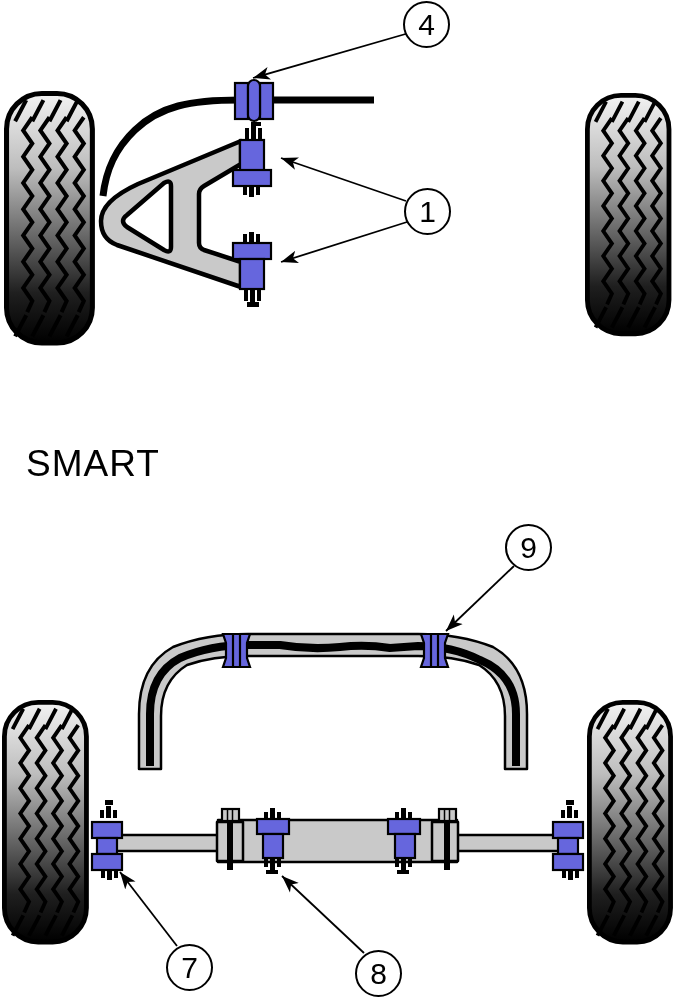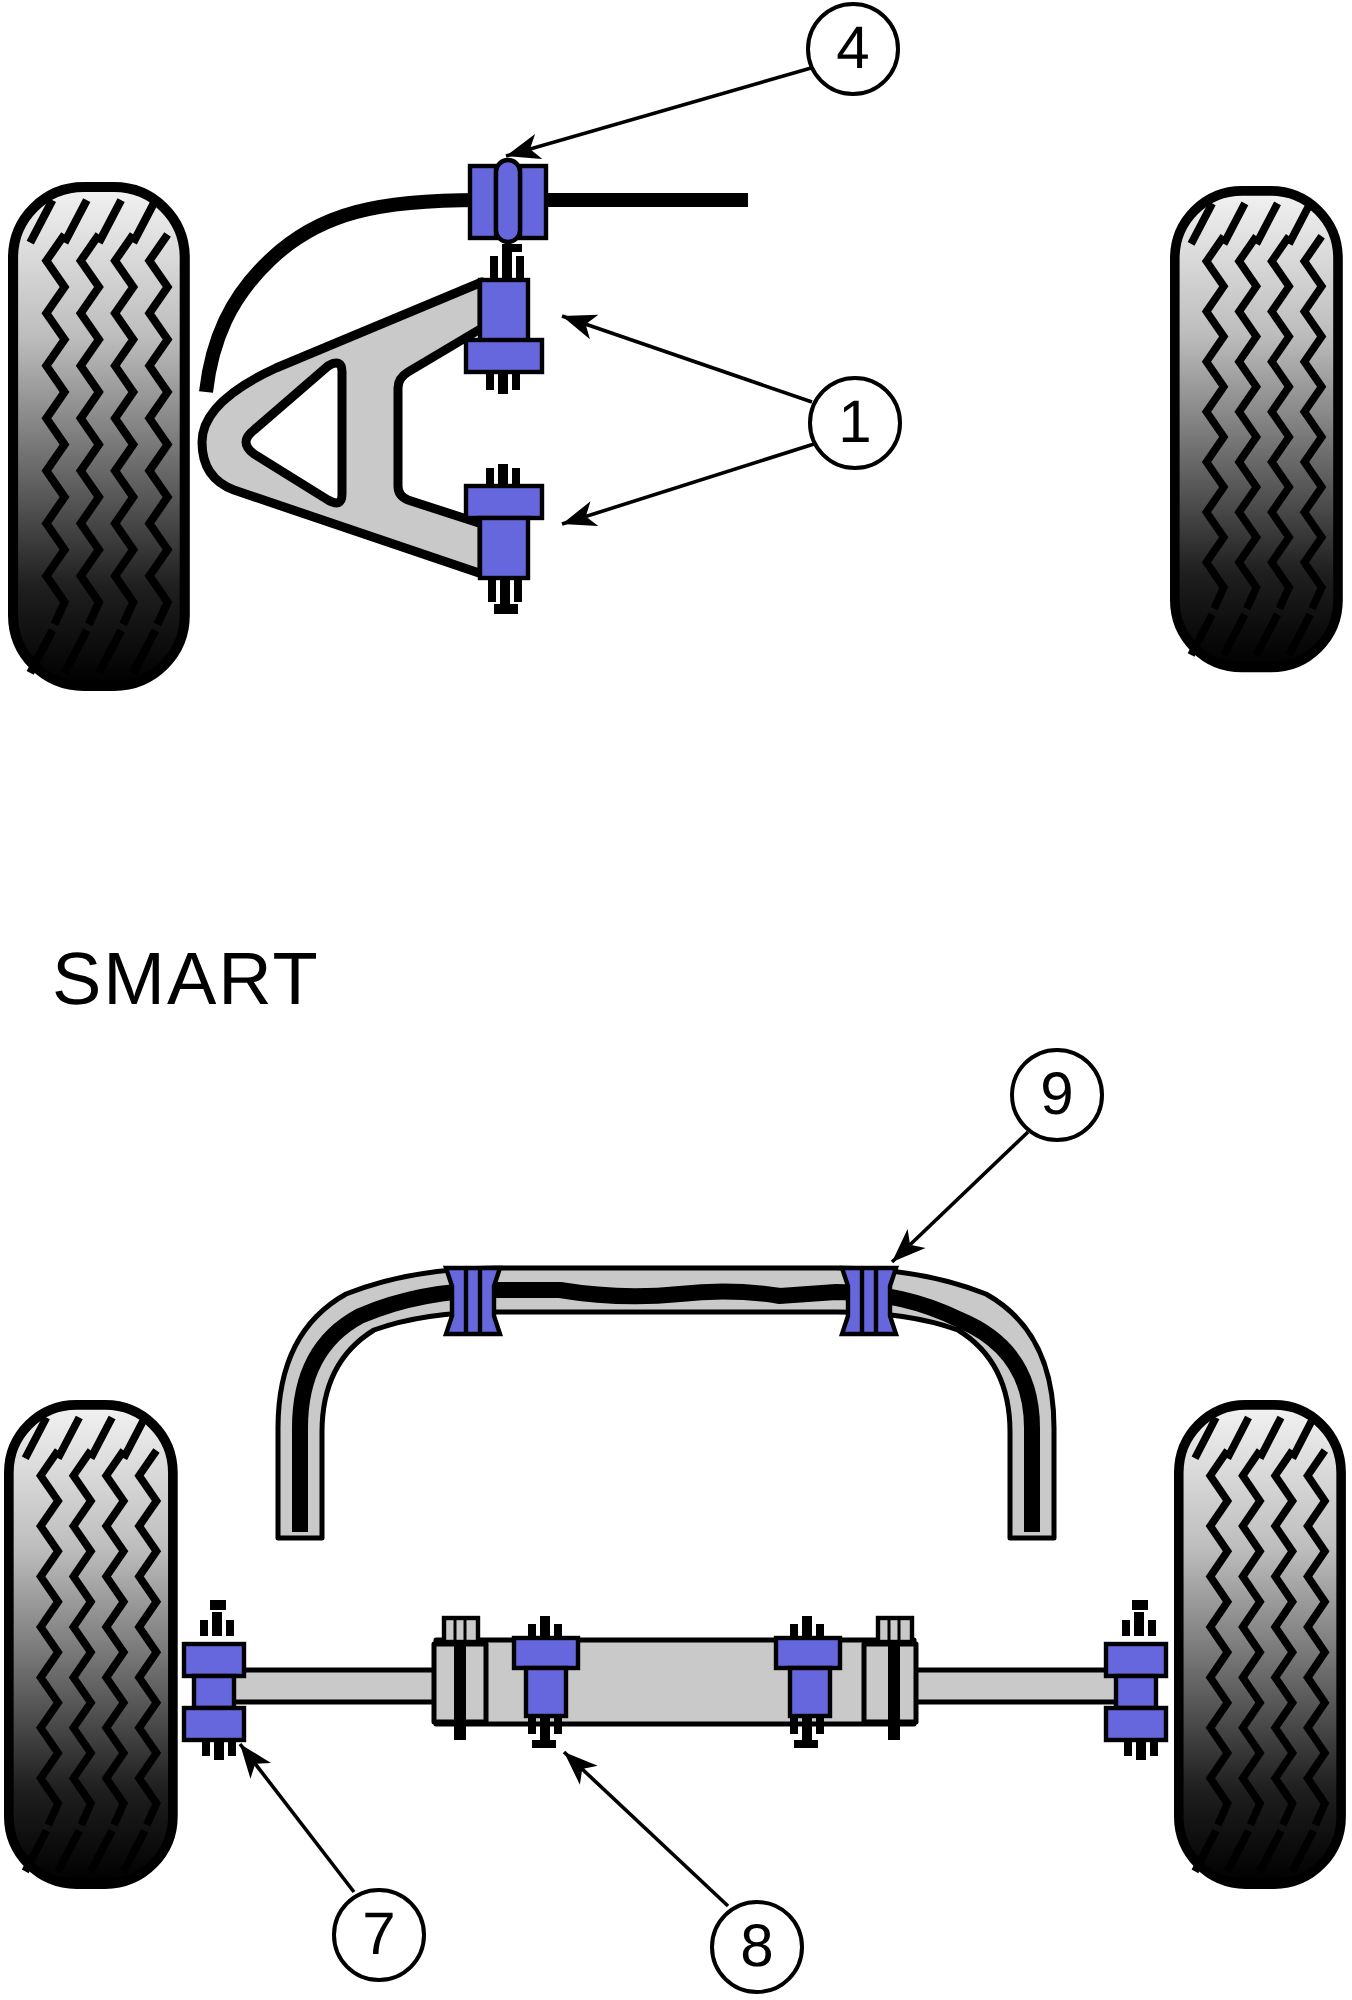--- a/index.html
+++ b/index.html
@@ -2,21 +2,21 @@
 <html><head>
 <meta charset="utf-8">
 <style>
   html,body{margin:0;padding:0;background:#fff;}
   .page{position:relative;width:676px;height:1000px;background:#fff;overflow:hidden;}
   .page svg{position:absolute;left:0;top:0;}
   .callout{position:absolute;width:47px;height:47px;box-sizing:border-box;
     border:2.5px solid #000;border-radius:50%;background:#fff;
     display:flex;align-items:center;justify-content:center;
     font-family:"Liberation Sans",sans-serif;font-size:30px;font-weight:400;color:#000;}
-  .vlabel{position:absolute;left:26px;top:469px;
+  .vlabel{position:absolute;left:26px;top:443px;
     font-family:"Liberation Sans",sans-serif;font-size:37px;font-weight:400;
     letter-spacing:1px;color:#000;}
   .ol45{stroke:#000;stroke-width:4.5;stroke-linejoin:round;}
   .ol25{stroke:#000;stroke-width:2.5;stroke-linejoin:round;}
   .ol22{stroke:#000;stroke-width:2.2;}
   .ol15{stroke:#000;stroke-width:1.5;fill:none;}
   .ink{fill:#000;stroke:none;}
   .bar7{stroke:#000;stroke-width:7;fill:none;}
   .bar8{stroke:#000;stroke-width:8;fill:none;}
   .lead{stroke:#000;stroke-width:1.8;fill:none;}

